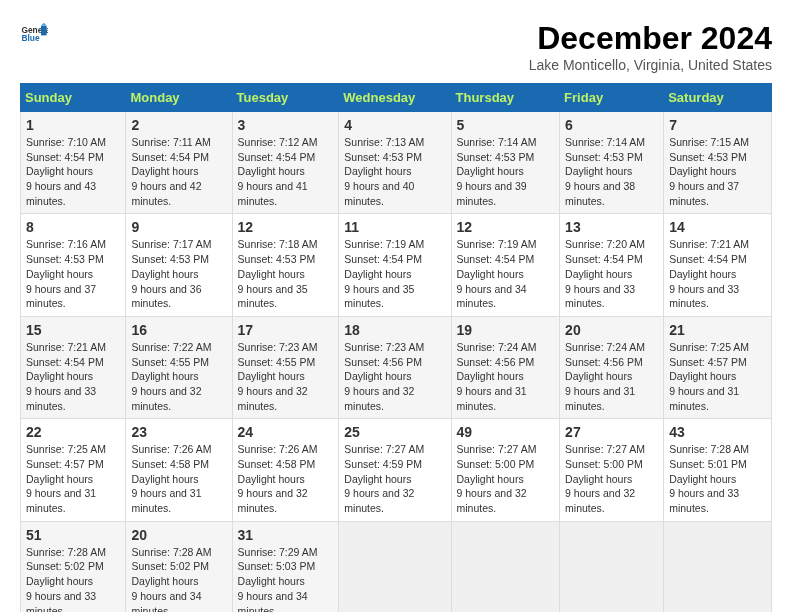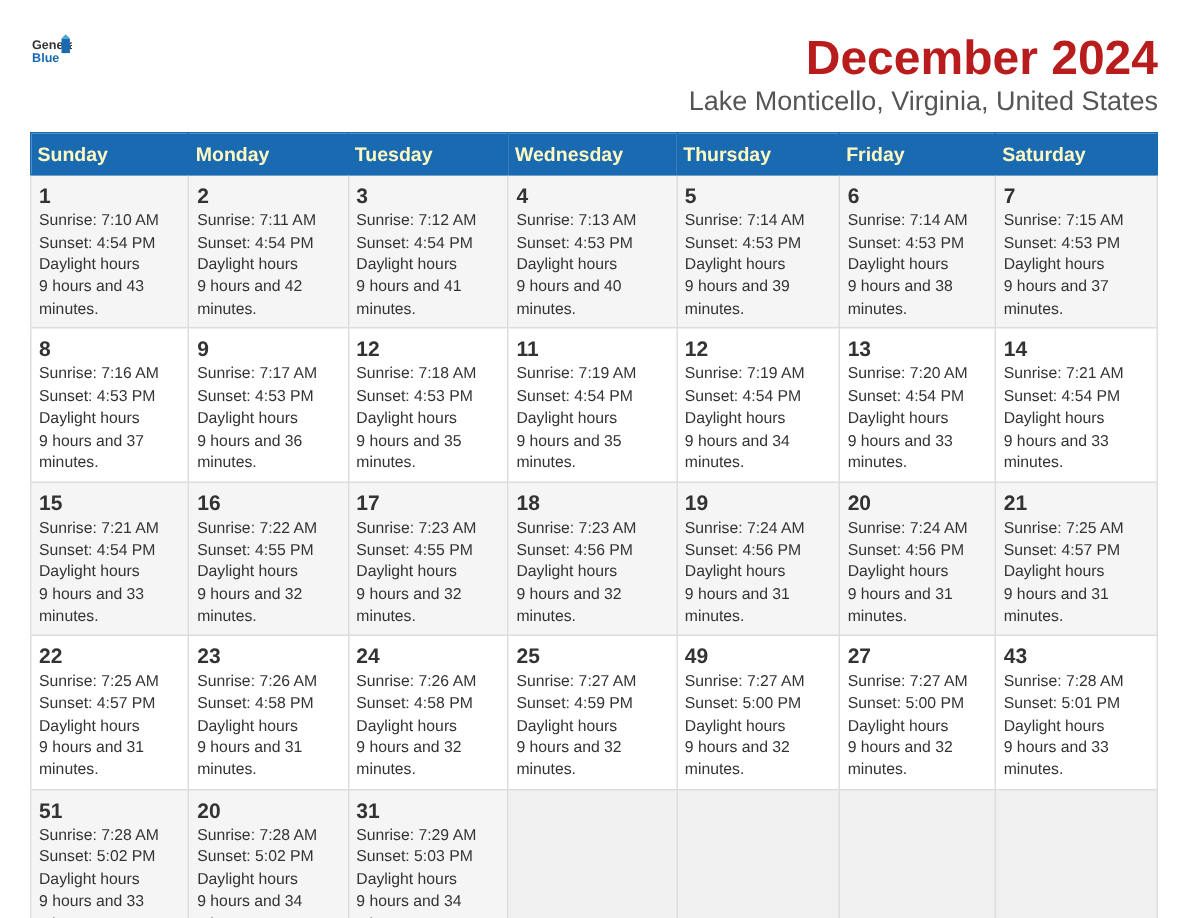--- a/index.html
+++ b/index.html
@@ -24,34 +24,34 @@
     .logo-icon {
       width: 28px;
       height: 28px;
     }
     .title-section {
       text-align: right;
     }
     .main-title {
       font-size: 32px;
       font-weight: bold;
-      color: #b91c1c;
+      color: #000000;
     }
     .subtitle {
-      font-size: 18px;
+      font-size: 14px;
       color: #555;
     }
     table {
       width: 100%;
       border-collapse: collapse;
       font-size: 11px;
     }
     thead tr th {
       background-color: #1a6ab1;
-      color: #fef9c3;
+      color: #bef264;
       padding: 6px 4px;
       text-align: left;
       font-size: 13px;
       font-weight: bold;
       border: 1px solid #1a6ab1;
     }
     tbody tr {
       background: #fff;
     }
     tbody tr:nth-child(odd) {

